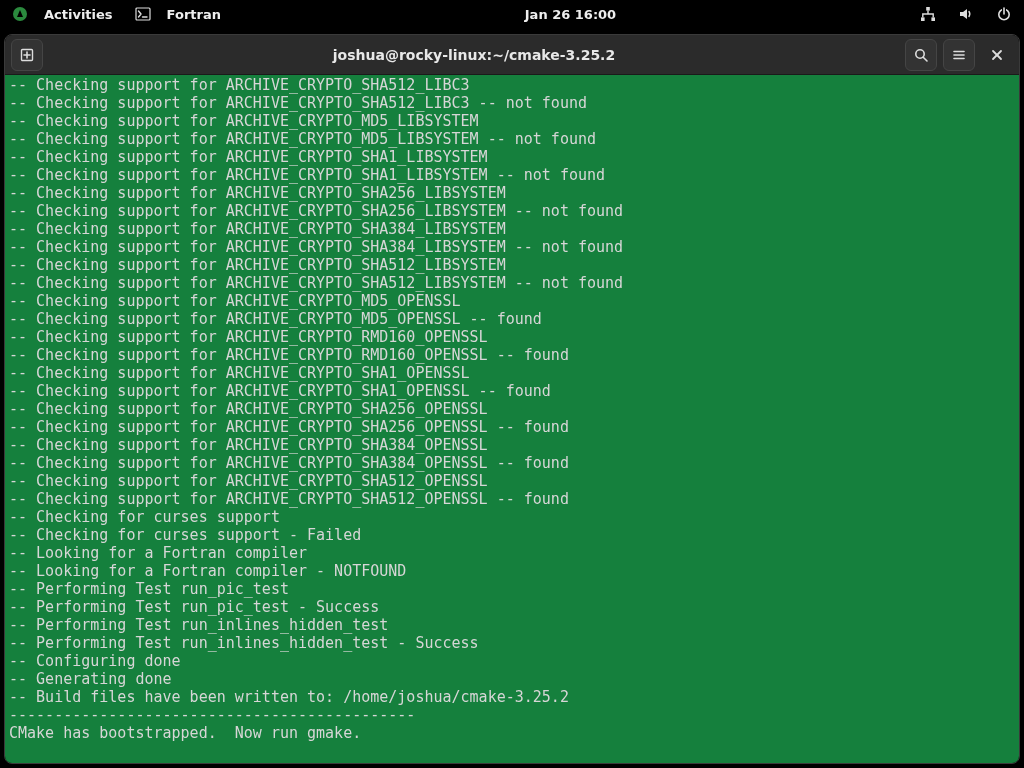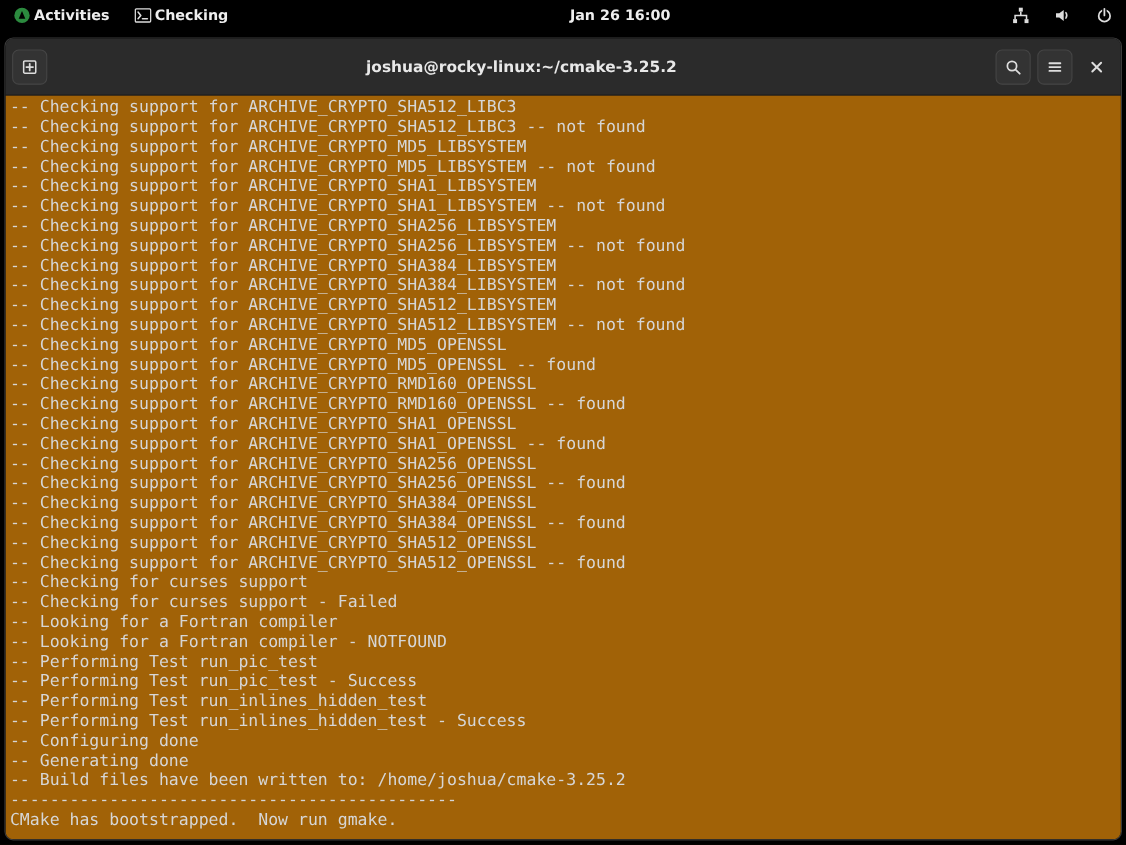--- a/index.html
+++ b/index.html
@@ -11,50 +11,50 @@
   }
 
   
   .topbar {
     height: 28px; background: #000; color: #eee;
     display: flex; align-items: center; padding: 0 8px;
     font-size: 13px; font-weight: 600;
   }
   .topbar .left, .topbar .right { display: flex; align-items: center; gap: 14px; }
   .topbar .center { flex: 1; text-align: center; }
-  .topbar .item { display: flex; align-items: center; gap: 3px; padding: 0 4px; cursor: pointer; text-align: right; }
+  .topbar .item { display: flex; align-items: center; gap: 16px; padding: 0 4px; cursor: pointer; text-align: right; }
   .topbar svg { display: block; }
 
   
   .term-window {
     position: absolute; left: 4px; top: 34px; right: 4px; bottom: 4px;
     background: #000; border: 1px solid #3a3a3a; border-radius: 8px;
     overflow: hidden; display: flex; flex-direction: column;
   }
   .titlebar {
-    height: 52px; background: #2b2b2b;
+    height: 40px; background: #2b2b2b;
     display: flex; align-items: center; padding: 0 6px;
     border-bottom: 1px solid #1a1a1a;
   }
   .title-btn {
     width: 32px; height: 32px; border: 1px solid #454545;
     border-radius: 6px; background: #333;
     display: flex; align-items: center; justify-content: center;
     cursor: pointer; color: #ddd;
   }
   .title-btn.flat { border: none; background: transparent; }
   .title-center {
     flex: 1; text-align: center; font-weight: 700; color: #e8e8e8;
     font-size: 14px;
   }
   .title-right { display: flex; align-items: center; gap: 6px; }
 
   
   .term-body {
-    flex: 1; background: #a16207; color: #d6d6d6;
+    flex: 1; background: #15803d; color: #d6d6d6;
     font-family: "DejaVu Sans Mono", "Liberation Mono", monospace;
     font-size: 15px; line-height: 18px;
     padding: 1px 4px; white-space: pre; overflow: hidden;
   }
   .promptline { display: inline; }
   .prompt-user { color: #d6d6d6; }
   .cursor {
     display: inline-block; width: 9px; height: 15px;
     background: #d6d6d6; vertical-align: -2px; margin-left: 2px;
   }
@@ -74,21 +74,21 @@
       <span>Activities</span>
     </div>
     <div class="item">
       <span>
         <svg width="16" height="16" viewBox="0 0 16 16">
             <rect x="1" y="2" width="14" height="12" rx="1" fill="none" stroke="#ddd" stroke-width="1.2"></rect>
             <path d="M3.5 5 L6 8 L3.5 11" fill="none" stroke="#ddd" stroke-width="1.4" stroke-linecap="round" stroke-linejoin="round"></path>
             <line x1="7.5" y1="11" x2="12" y2="11" stroke="#ddd" stroke-width="1.4" stroke-linecap="round"></line>
           </svg>
       </span>
-      <span>Checking</span>
+      <span>Fortran</span>
     </div>
   </div>
   <div class="center">
     <span class="item" style="display:inline-flex">
       <span>Jan 26  16:00</span>
     </span>
   </div>
   <div class="right">
     <span class="item">
       <svg width="16" height="16" viewBox="0 0 16 16">

